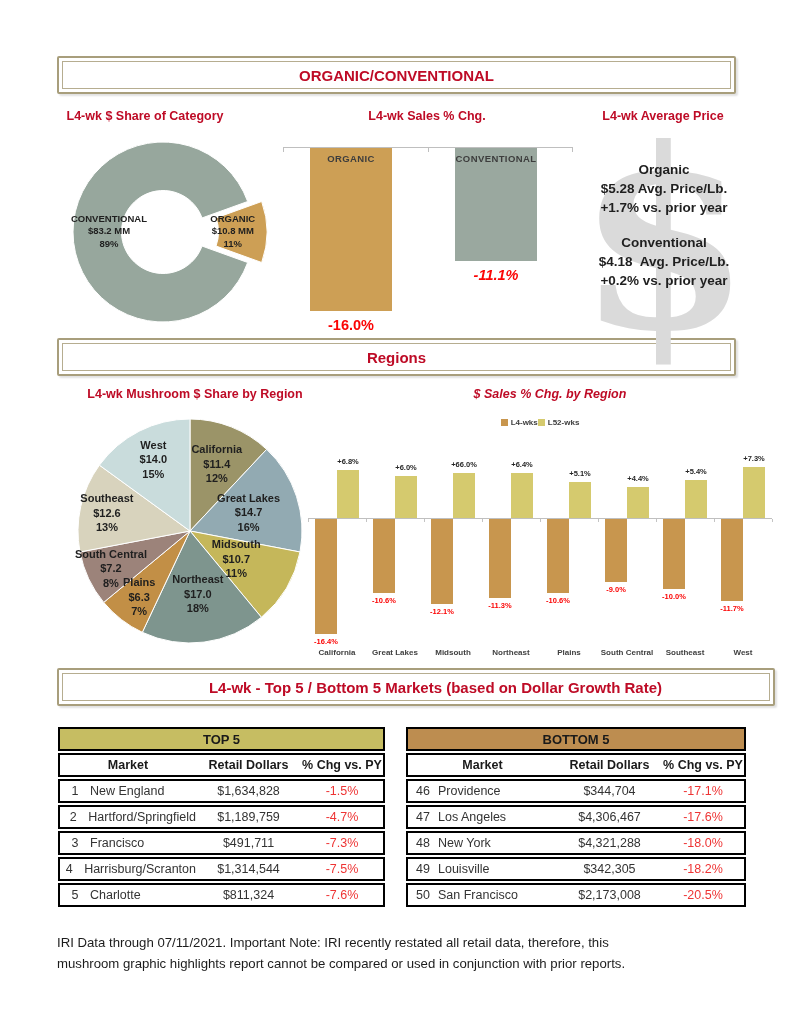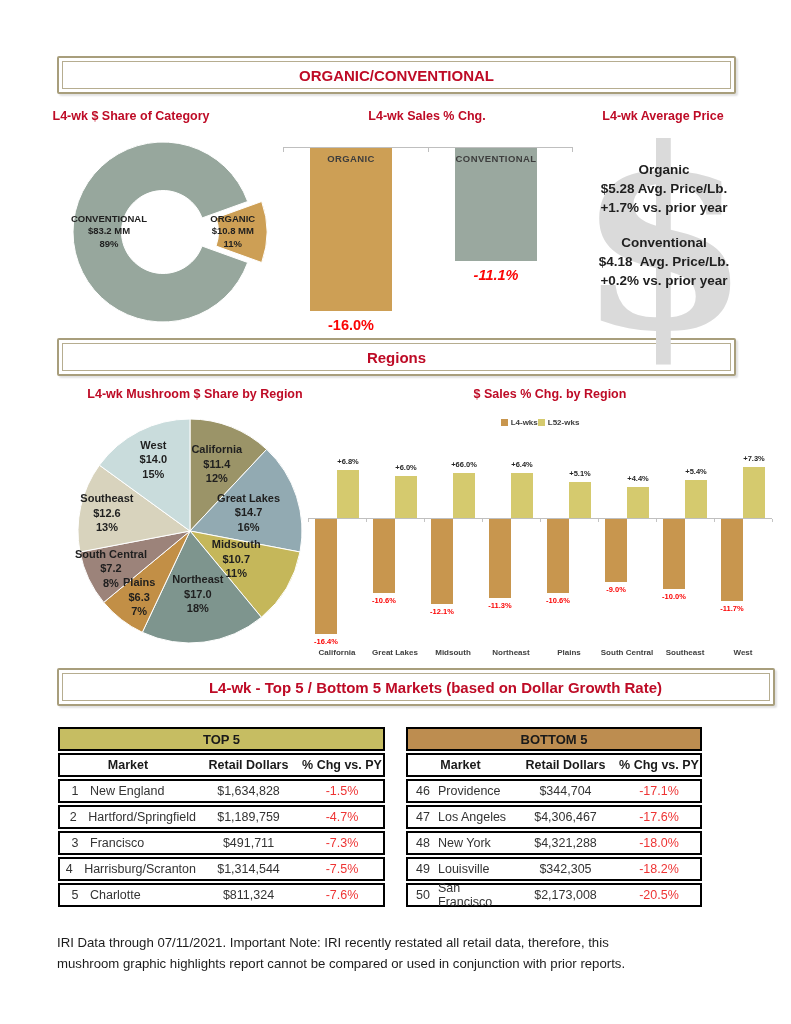--- a/index.html
+++ b/index.html
@@ -66,21 +66,21 @@
 </style>
 </head>
 <body>
 
 <div id="page">
 
   <div class="title-box" style="top:56px;">
     <span>ORGANIC/CONVENTIONAL</span>
   </div>
 
-  <div class="chart-title" style="left:21px;top:109px;width:220px;">L4-wk $ Share of Category</div>
+  <div class="chart-title" style="left:35px;top:109px;width:220px;">L4-wk $ Share of Category</div>
   <div class="chart-title" style="left:307px;top:109px;width:240px;">L4-wk Sales % Chg.</div>
   <div class="chart-title" style="left:553px;top:109px;width:220px;">L4-wk Average Price</div>
 
   <svg id="donut-svg" style="position:absolute;left:68px;top:138px;" width="222" height="192">
       <path d="M179.6792692058803 124.48641282207622A90 90 0 1 1 179.6792692058803 63.51358717792377L134.04655191160035 79.9423763098204A41.5 41.5 0 1 0 134.04655191160035 108.05762369017958Z" fill="#97a79d" stroke="#ffffff" stroke-width="1"></path>
       <path d="M193.6792692058803 63.51358717792377A90 90 0 0 1 193.67926920588027 124.48641282207626L148.04655191160035 108.05762369017961A41.5 41.5 0 0 0 148.04655191160035 79.9423763098204Z" fill="#cd9f55" stroke="#ffffff" stroke-width="1"></path>
     </svg>
   <div id="donut-overlay" class="overlay" style="left:68px;top:138px;width:222px;height:192px;">
       <div class="slice-label donut-lb" style="left: 41px; top: 94px;">
         <div>CONVENTIONAL</div>
@@ -118,21 +118,21 @@
     <div>Conventional</div>
     <div>$4.18&nbsp; Avg. Price/Lb.</div>
     <div>+0.2% vs. prior year</div>
   </div>
 
   <div class="title-box" style="top:338px;">
     <span>Regions</span>
   </div>
 
   <div class="chart-title" style="left:60px;top:387px;width:270px;">L4-wk Mushroom $ Share by Region</div>
-  <div class="chart-title" style="left:420px;top:387px;width:260px;">$ Sales % Chg. by Region</div>
+  <div class="chart-title" style="left:420px;top:387px;width:260px;font-style:italic;">$ Sales % Chg. by Region</div>
 
   <svg id="pie-svg" style="position:absolute;left:75px;top:418px;" width="230" height="228">
       <path d="M115 113L115 1A112 112 0 0 1 191.66927586401312 31.35551372880191Z" fill="#9b9468" stroke="#ffffff" stroke-width="1"></path>
       <path d="M115 113L191.66927586401312 31.35551372880191A112 112 0 0 1 225.01617208161315 133.98670723360115Z" fill="#92aab2" stroke="#ffffff" stroke-width="1"></path>
       <path d="M115 113L225.01617208161315 133.98670723360115A112 112 0 0 1 186.39148685185324 199.29748319088839Z" fill="#c5b75a" stroke="#ffffff" stroke-width="1"></path>
       <path d="M115 113L186.39148685185324 199.29748319088839A112 112 0 0 1 67.3127193447119 214.3406298761942Z" fill="#7e958e" stroke="#ffffff" stroke-width="1"></path>
       <path d="M115 113L67.3127193447119 214.3406298761942A112 112 0 0 1 28.702516809111657 184.3914868518533Z" fill="#c28f46" stroke="#ffffff" stroke-width="1"></path>
       <path d="M115 113L28.702516809111657 184.3914868518533A112 112 0 0 1 4.983827918386865 133.98670723360115Z" fill="#9c837a" stroke="#ffffff" stroke-width="1"></path>
       <path d="M115 113L4.983827918386865 133.98670723360115A112 112 0 0 1 24.39009663000587 47.168051743243026Z" fill="#d8d3bd" stroke="#ffffff" stroke-width="1"></path>
       <path d="M115 113L24.39009663000587 47.168051743243026A112 112 0 0 1 114.99999999999999 1Z" fill="#c9dcdc" stroke="#ffffff" stroke-width="1"></path>
@@ -272,21 +272,21 @@
         <div class="c-dollars">$1,314,544</div>
         <div class="c-chg">-7.5%</div>
       </div>
       <div class="trow">
         <div class="c-rank">5</div>
         <div class="c-market">Charlotte</div>
         <div class="c-dollars">$811,324</div>
         <div class="c-chg">-7.6%</div>
       </div>
     </div>
-  <div id="bottom5-table" class="mtable" style="left:406px;top:727px;width:296px;">
+  <div id="bottom5-table" class="mtable" style="left:406px;top:727px;width:340px;">
       <div class="trow ttl" style="background: rgb(189, 141, 80);">BOTTOM 5</div>
       <div class="trow hdr">
         <div class="c-market">Market</div>
         <div class="c-dollars">Retail Dollars</div>
         <div class="c-chg">% Chg vs. PY</div>
       </div>
       <div class="trow">
         <div class="c-rank">46</div>
         <div class="c-market">Providence</div>
         <div class="c-dollars">$344,704</div>

